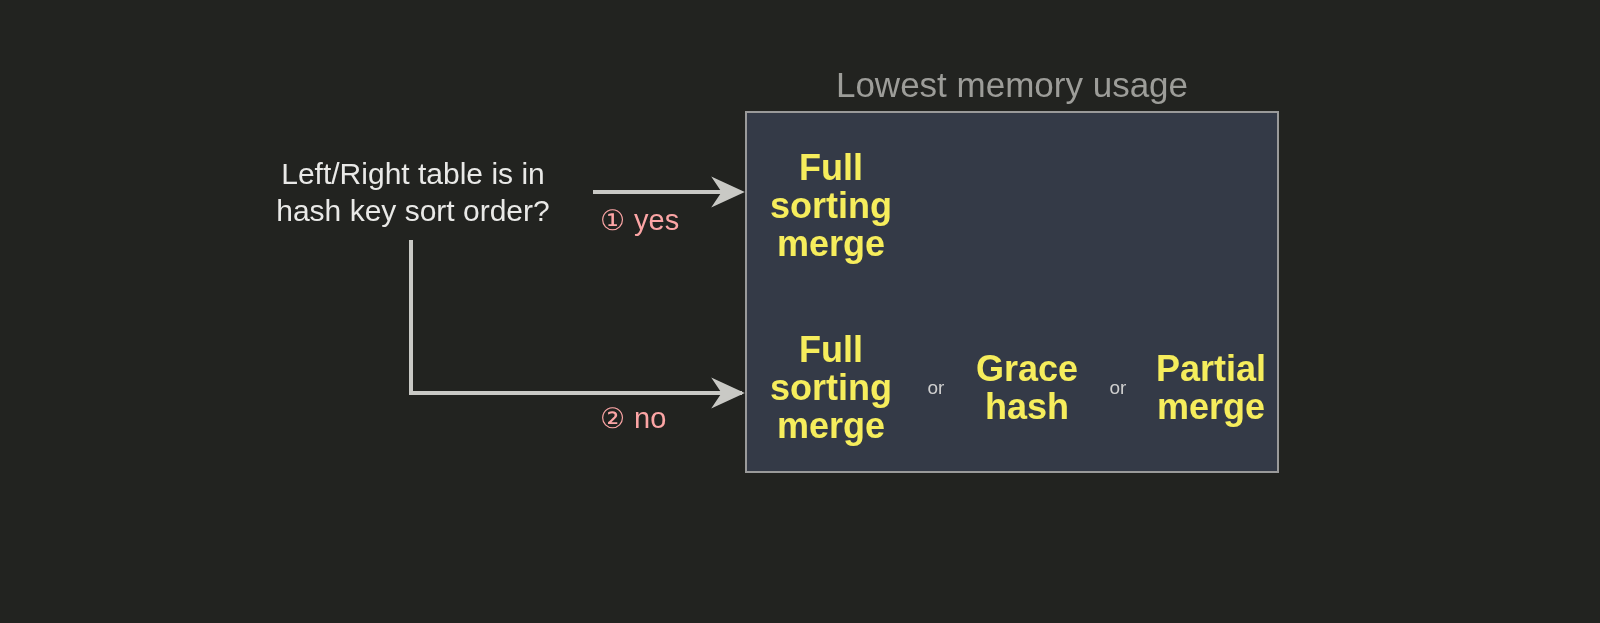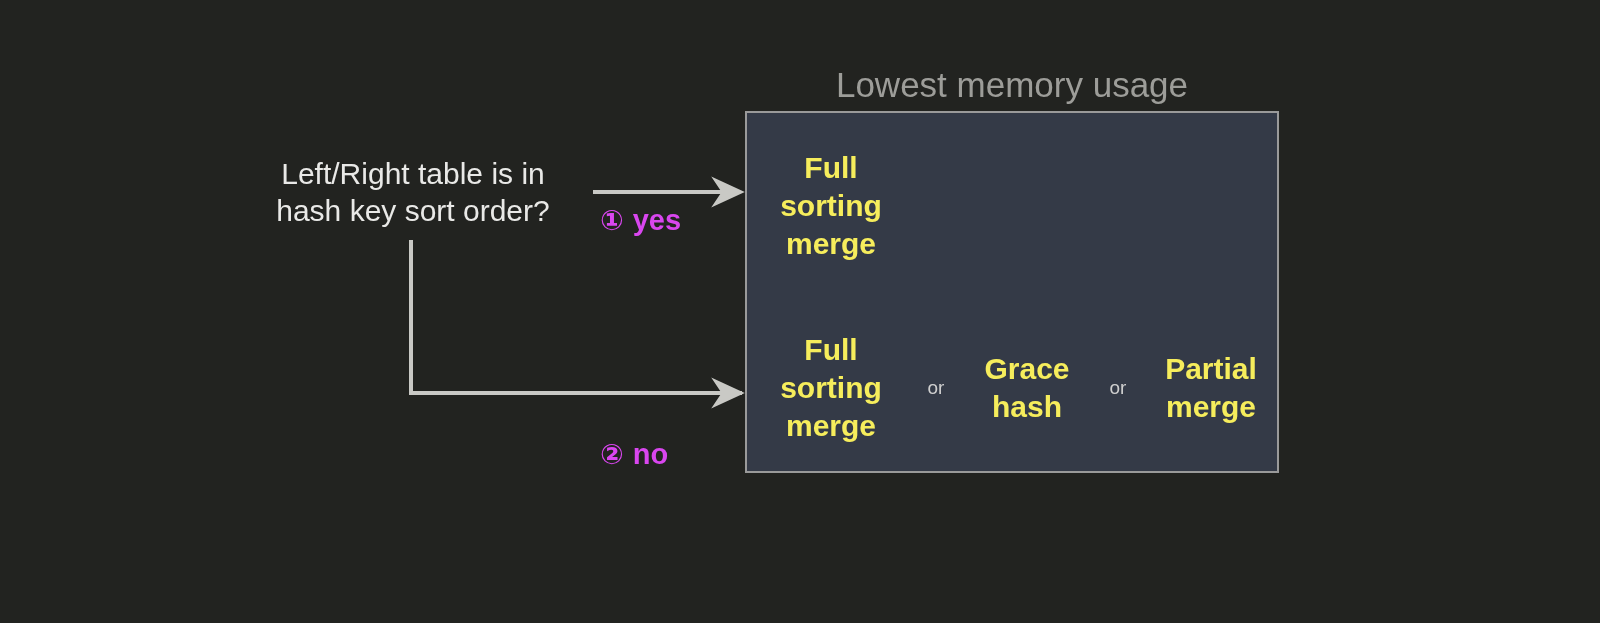--- a/index.html
+++ b/index.html
@@ -36,33 +36,33 @@
     position: absolute;
     left: 0;
     top: 0;
     width: 1600px;
     height: 623px;
   }
 
   
   .branch-label {
     position: absolute;
-    color: #d946ef;
+    color: #fca5a5;
     font-size: 29px;
     line-height: 34px;
-    font-weight: 700;
+    font-weight: 400;
     white-space: nowrap;
   }
   .branch-label .circled {
     font-family: "DejaVu Sans", sans-serif;
     font-size: 28px;
     margin-right: 9px;
   }
   #branch-yes { left: 600px; top: 203px; }
-  #branch-no  { left: 600px; top: 401px; margin-top: 36px; }
+  #branch-no  { left: 600px; top: 401px; }
 
   
   .caption {
     position: absolute;
     width: 534px;
     left: 745px;
     text-align: center;
     color: #9d9d99;
     font-size: 35px;
     line-height: 34px;
@@ -91,21 +91,21 @@
     display: flex;
     align-items: center;
     justify-content: flex-start;
   }
   #row-sorted   { top: 18px;  height: 150px; }
   #row-unsorted { top: 200px; height: 150px; }
 
   .opt {
     color: #f6ed5c;
     font-weight: bold;
-    font-size: 30px;
+    font-size: 36px;
     line-height: 38px;
     text-align: center;
     white-space: pre-line;
   }
   .sep {
     color: #cfcfcf;
     font-weight: 400;
     font-size: 19px;
     text-align: center;
     white-space: nowrap;

